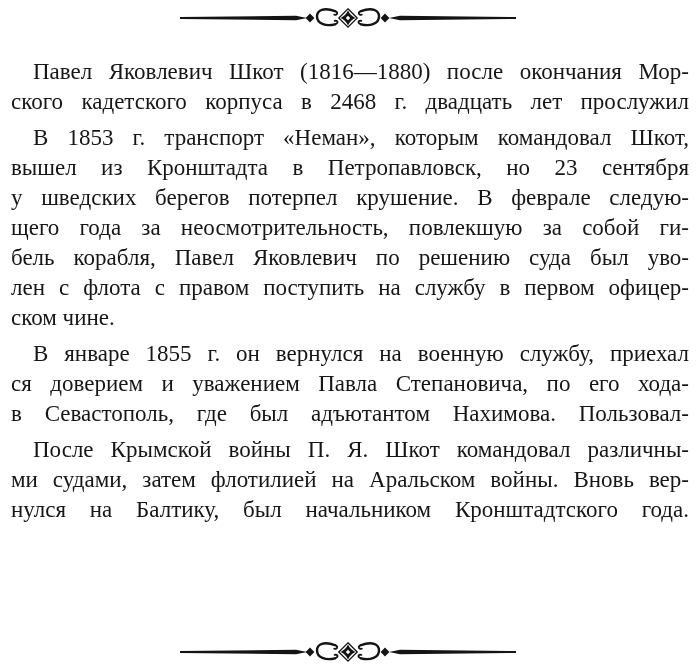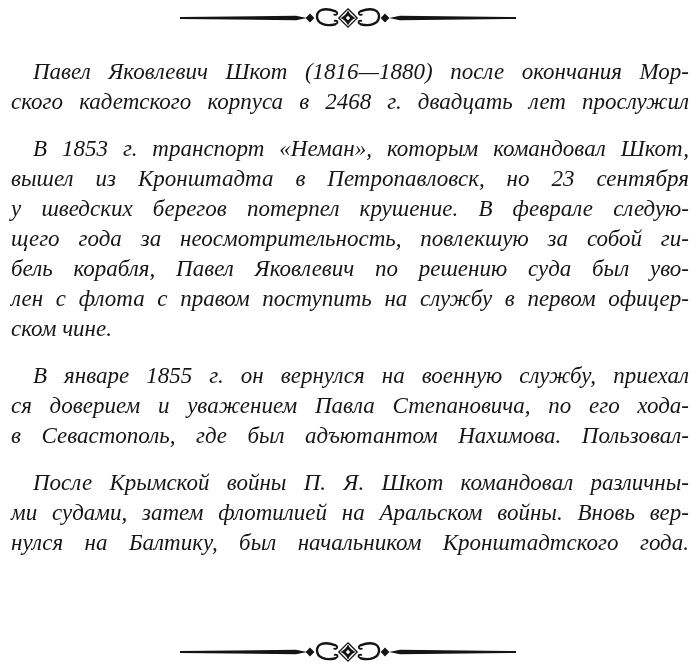--- a/index.html
+++ b/index.html
@@ -29,26 +29,25 @@
     left: 0;
     right: 0;
     bottom: 2px;
   }
   .content {
     margin: 26px 7px 0 11px;
     font-size: 23px;
     line-height: 30px;
   }
   .para + .para {
-    margin-top: 17px;
+    margin-top: 6px;
   }
   .line {
     text-align: justify;
     text-align-last: justify;
-    font-style: italic;
     -moz-text-align-last: justify;
   }
   .line.first {
     padding-left: 22px;
   }
   .line.last {
     text-align-last: left;
     -moz-text-align-last: left;
   }
 </style>

